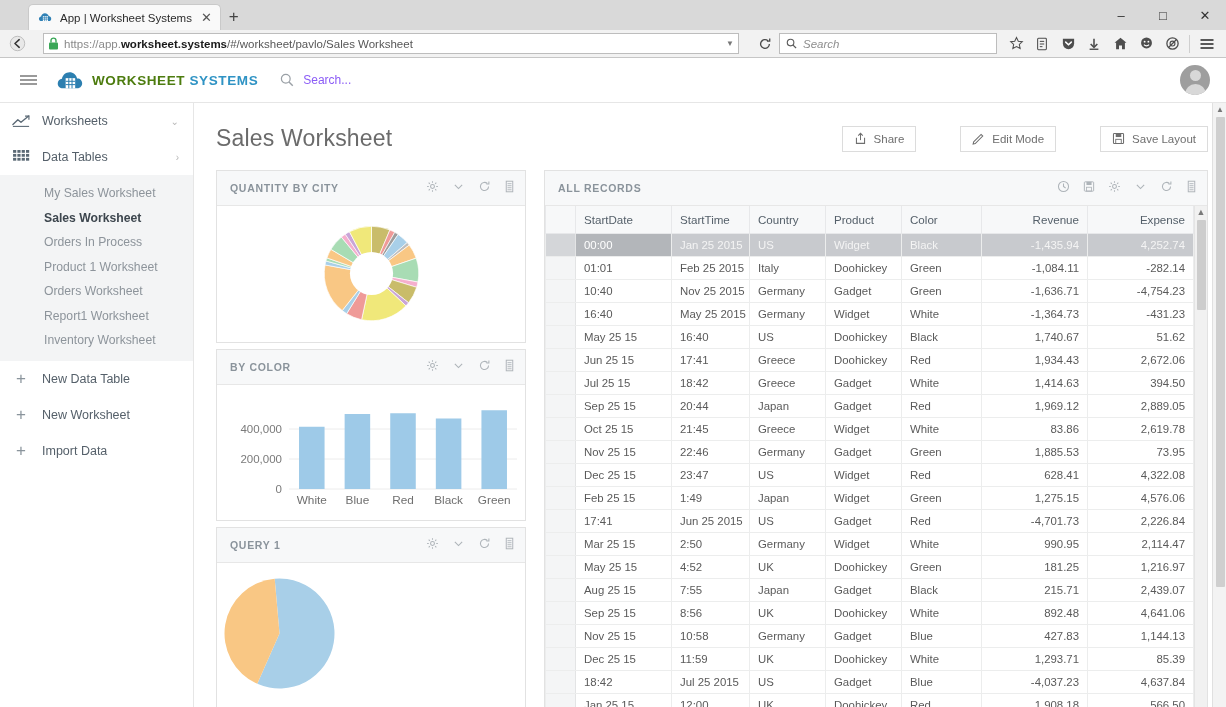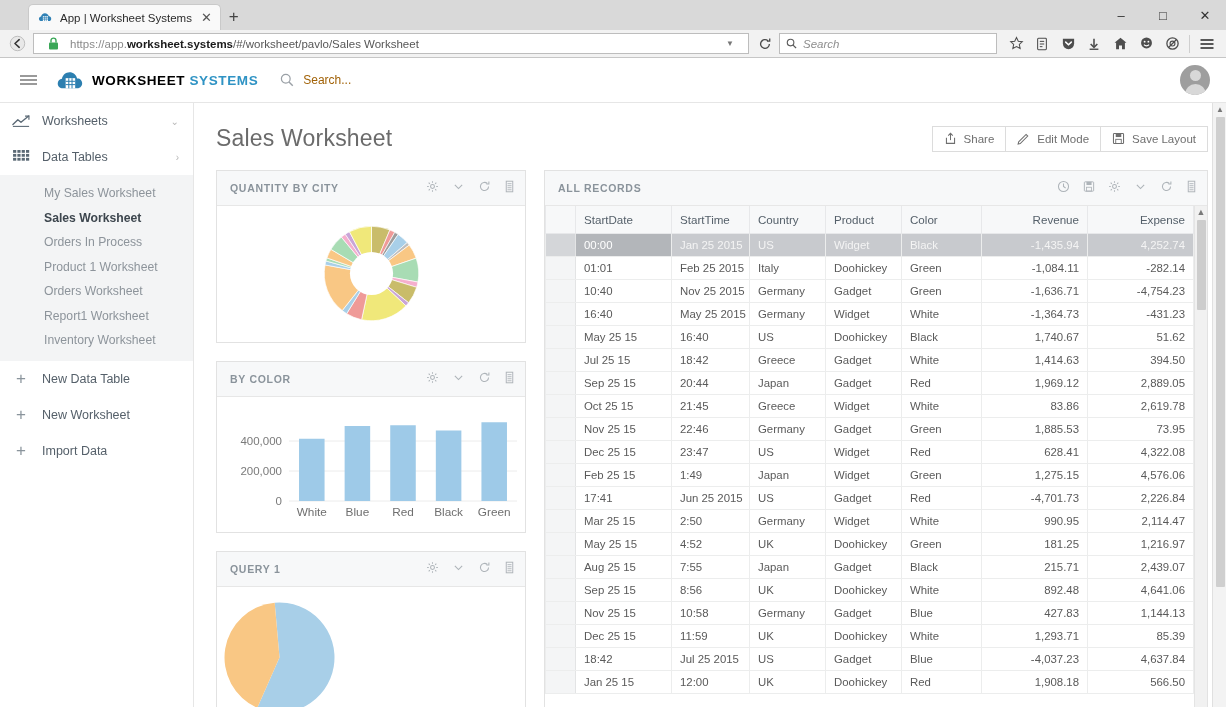--- a/index.html
+++ b/index.html
@@ -35,21 +35,21 @@
                      font-size: 13px; color: #333; }
 
   .navbar {
     height: 28px; background: #f2f2f2; display: flex; align-items: center;
     padding: 0 6px; gap: 3px; border-bottom: 1px solid #c6c6c6;
   }
   .navbtn { width: 23px; height: 23px; display: flex; align-items: center; justify-content: center;
             color: #4a4a4a; }
   .urlbar {
     flex: 1; height: 21px; background: #fff; border: 1px solid #bdbdbd;
-    display: flex; align-items: center; padding: 0 14px; gap: 11px; margin: 0 1px;
+    display: flex; align-items: center; padding: 0 4px; gap: 5px; margin: 0 11px;
   }
   .urlbar .url-text { font-size: 11.5px; color: #8a8a8a; white-space: nowrap; flex: 1; }
   .urlbar .url-text b { color: #1a1a1a; font-weight: 700; }
   .urlbar .url-text .pathpart { color: #575757; }
   .searchbar {
     width: 218px; height: 21px; background: #fff; border: 1px solid #bdbdbd;
     display: flex; align-items: center; padding: 0 6px; gap: 6px;
   }
   .searchbar .sph { font-size: 11.5px; color: #8d8d8d; font-style: italic; }
   .toolicons { display: flex; align-items: center; gap: 0px; margin-left: 3px; }
@@ -60,24 +60,24 @@
   #viewport { flex: 1; background: #fff; display: flex; flex-direction: column; position: relative; overflow: hidden; }
 
   .apphead {
     height: 45px; background: #fff; border-bottom: 1px solid #e6e6e6;
     display: flex; align-items: center; padding: 0 16px 0 0; flex: 0 0 45px;
   }
   .hamburger { width: 56px; height: 45px; display: flex; align-items: center; justify-content: center; }
   .hamburger span { display:block; width: 17px; height: 1.6px; background: #9a9a9a; margin: 2.4px 0; }
   .brand { display: flex; align-items: center; gap: 8px; }
   .brandname { font-size: 13.5px; letter-spacing: .6px; font-weight: 700; }
-  .brandname .w1 { color: #000000; }
+  .brandname .w1 { color: #4d7c0f; }
   .brandname .w2 { color: #2f93c4; }
   .appsearch { display: flex; align-items: center; gap: 9px; margin-left: 22px; }
-  .appsearch .aph { font-size: 12px; color: #a16207; }
+  .appsearch .aph { font-size: 12px; color: #8b5cf6; }
   .avatar { margin-left: auto; width: 30px; height: 30px; border-radius: 50%; background: #9e9e9e;
             overflow: hidden; position: relative; }
   .avatar::before { content:''; position:absolute; width:11px; height:11px; border-radius:50%;
                     background:#d8d8d8; left:9.5px; top:5px; }
   .avatar::after { content:''; position:absolute; width:21px; height:13px; border-radius:11px 11px 0 0;
                    background:#d8d8d8; left:4.5px; top:19px; }
 
   .appbody { flex: 1; display: flex; overflow: hidden; }
 
   
@@ -93,27 +93,27 @@
               font-size: 12.2px; color: #8d949b; }
   .sub-item.current { color: #3d464e; font-weight: 700; }
   .add-item { height: 36px; display: flex; align-items: center; font-size: 12.5px; color: #55606a; }
   .add-item .plus { width: 42px; display: flex; align-items: center; justify-content: center;
                     font-size: 17px; color: #8a949c; font-weight: 300; }
 
   
   .content { flex: 1; background: #fff; padding: 0 18px 0 22px; overflow: hidden; position: relative; }
   .page-title-row { display: flex; align-items: center; padding: 22px 0 18px 0; }
   .page-title { font-size: 23px; color: #6b6b6b; font-weight: 400; letter-spacing: .2px; }
-  .pt-actions { margin-left: auto; display: flex; }
+  .pt-actions { margin-left: auto; display: flex; gap: 45px; }
   .pt-btn { height: 26px; border: 1px solid #dcdcdc; background: #fff; display: flex; align-items: center;
             gap: 7px; padding: 0 11px; font-size: 11.5px; color: #6f6f6f; margin-left: -1px; }
   .pt-btn svg { flex: 0 0 auto; }
 
   .panels { display: flex; gap: 18px; height: calc(100% - 66px); }
-  .left-col { width: 310px; flex: 0 0 310px; display: flex; flex-direction: column; gap: 18px; text-align: center; }
+  .left-col { width: 310px; flex: 0 0 310px; display: flex; flex-direction: column; gap: 6px; text-align: center; }
   .right-col { flex: 1; display: flex; flex-direction: column; }
 
   .card { border: 1px solid #e2e2e2; background: #fff; display: flex; flex-direction: column; }
   .card-head { height: 35px; background: #f7f8f9; border-bottom: 1px solid #e7e7e7;
                display: flex; align-items: center; padding: 0 10px 0 13px; }
   .card-title { font-size: 10.5px; letter-spacing: .7px; color: #8a939b; font-weight: 700; }
   .card-tools { margin-left: auto; display: flex; align-items: center; gap: 13px; color: #aeb4b9; }
   .card-body { flex: 1; overflow: hidden; position: relative; }
 
   .chart-row { display: flex; align-items: center; height: 100%; flex-direction: column; }
@@ -688,20 +688,30 @@
                           <td class="">May 25 15</td>
                           <td class="">16:40</td>
                           <td class="">US</td>
                           <td class="">Doohickey</td>
                           <td class="">Black</td>
                           <td class="num">1,740.67</td>
                           <td class="num">51.62</td>
                         </tr>
                         <tr>
                           <td class="rowhead"></td>
+                          <td class="">Jun 25 15</td>
+                          <td class="">17:41</td>
+                          <td class="">Greece</td>
+                          <td class="">Doohickey</td>
+                          <td class="">Red</td>
+                          <td class="num">1,934.43</td>
+                          <td class="num">2,672.06</td>
+                        </tr>
+                        <tr>
+                          <td class="rowhead"></td>
                           <td class="">Jul 25 15</td>
                           <td class="">18:42</td>
                           <td class="">Greece</td>
                           <td class="">Gadget</td>
                           <td class="">White</td>
                           <td class="num">1,414.63</td>
                           <td class="num">394.50</td>
                         </tr>
                         <tr>
                           <td class="rowhead"></td>

